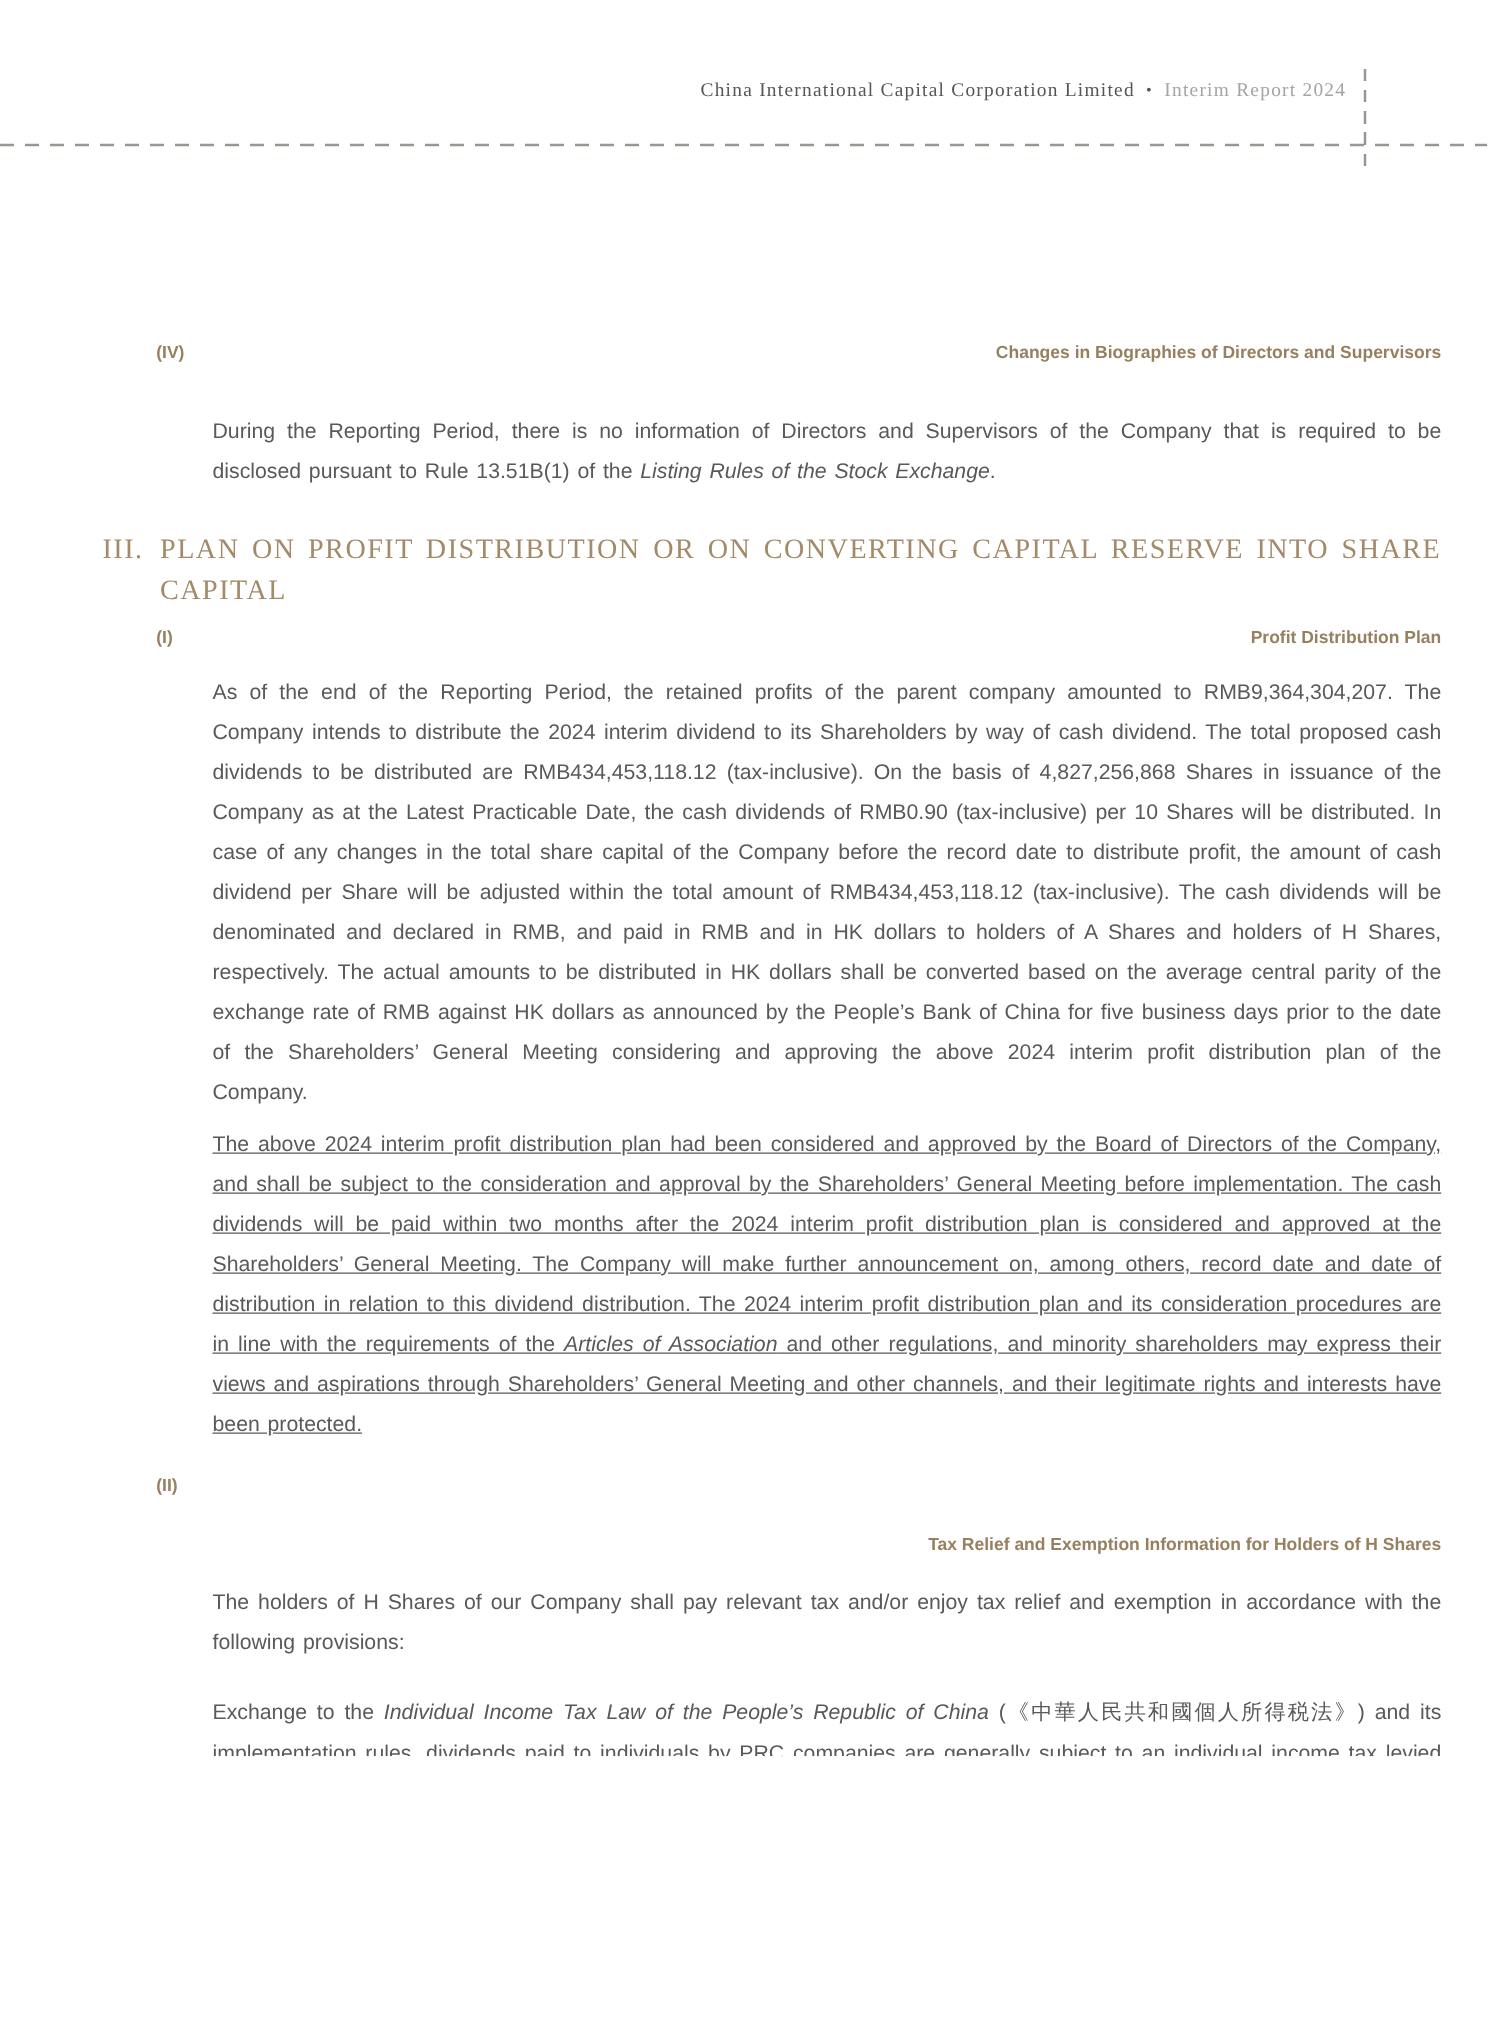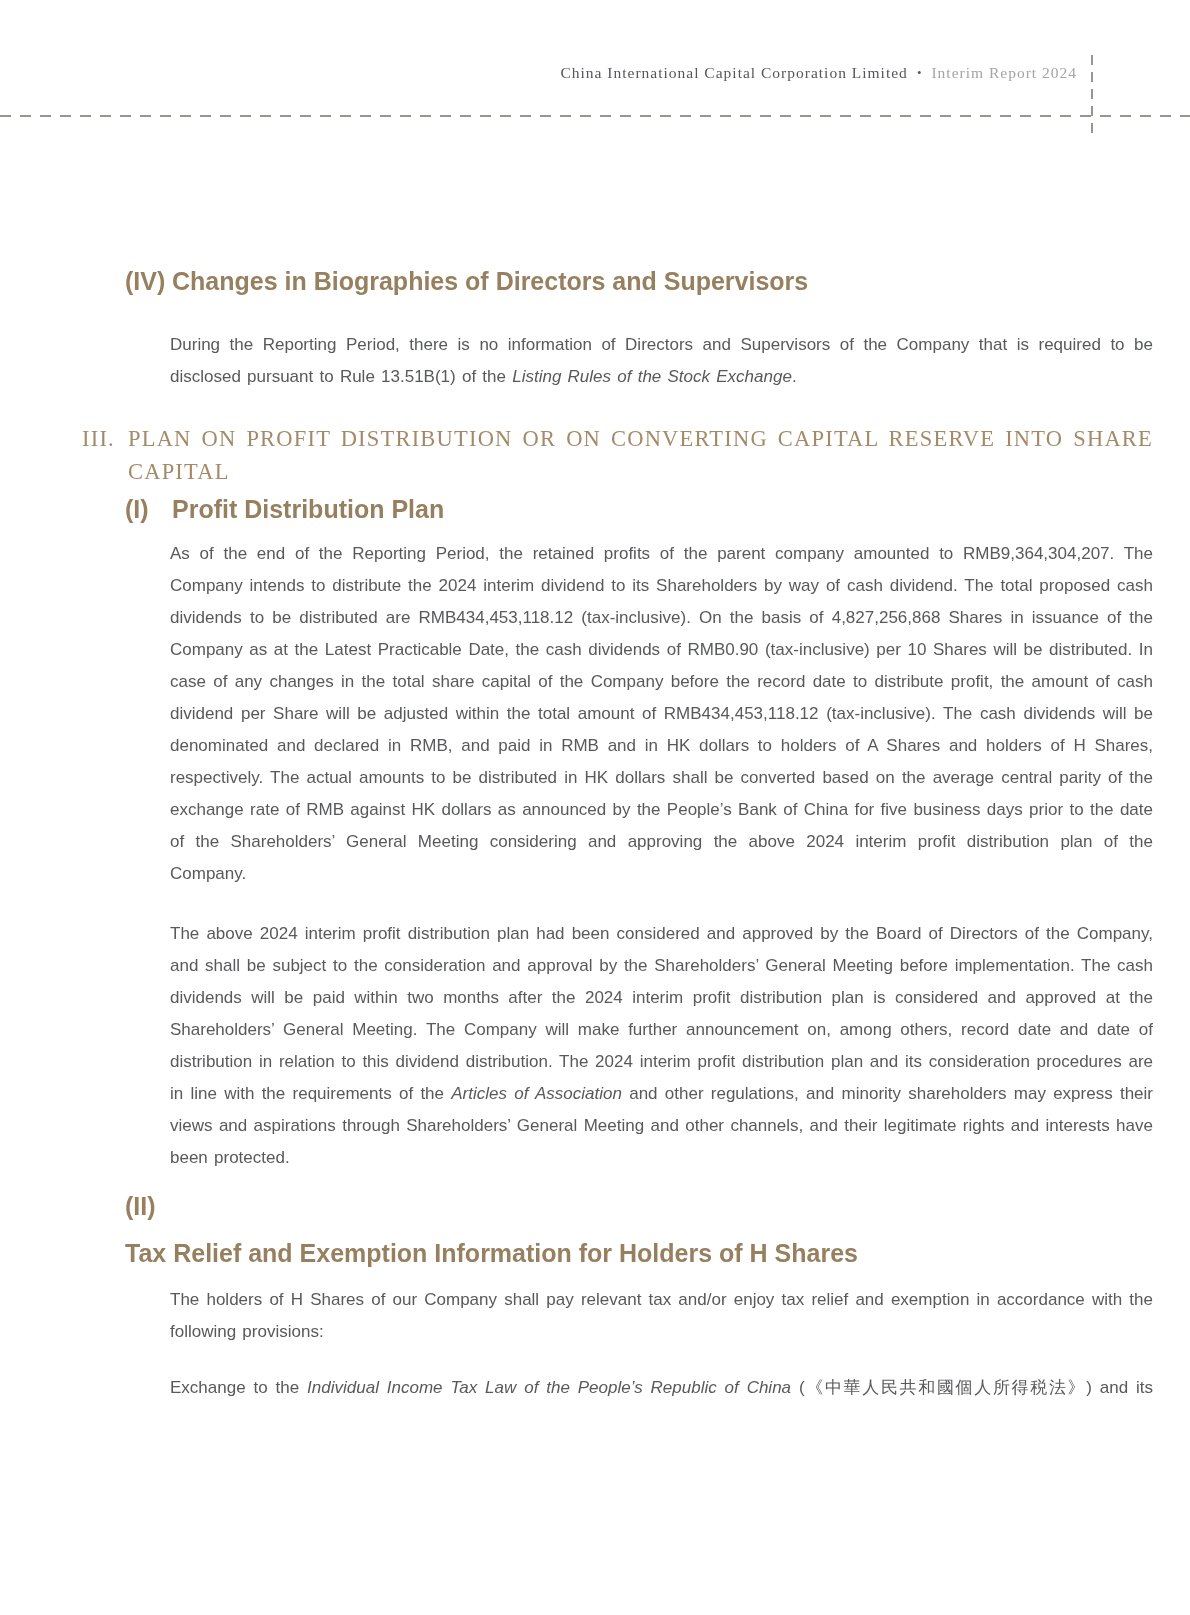--- a/index.html
+++ b/index.html
@@ -24,44 +24,44 @@
   .vdash {
     position:absolute; top:55px; left:1091px; width:2px; height:82px;
     background:repeating-linear-gradient(180deg,#98978f 0,#98978f 10px,transparent 10px,transparent 17px);
   }
 
   
   .content { position:absolute; left:82px; top:268px; width:1071px; }
 
   .h-sans {
     display:flex; color:#97805f; font-weight:bold;
-    font-size:25px; line-height:27px;
+    font-size:14px; line-height:27px;
   }
   .h-sans.indent { margin-left:43px; }
   .h-sans .lbl { flex:0 0 47px; }
-  .h-sans .ttl { flex:1; }
+  .h-sans .ttl { flex:1;text-align:right; }
 
   .h-serif {
     display:flex; margin-top:29px;
     font-family:"Liberation Serif", serif; color:#a38a68;
     font-size:22.5px; line-height:33px; letter-spacing:1.2px;justify-content:flex-end;
   }
   .h-serif .lbl { flex:0 0 46px; }
   .h-serif .ttl { flex:1; text-align:justify; }
 
   p.body {
     margin:0 0 0 88px; width:983px; text-align:justify;
     color:#58595b; font-size:17px; line-height:32px; word-spacing:1.5px;
   }
   p.body em { font-style:italic; }
 
   #p-iv { margin-top:34px; }
   #h-i  { margin-top:8px; }
   #p-1  { margin-top:15px; }
-  #p-2  { margin-top:28px; }
+  #p-2  { margin-top:10px;text-decoration:underline; }
   #h-ii { margin-top:19px;flex-direction:column; }
   #p-3  { margin-top:17px; }
   #p-4  { margin-top:23px; line-height:33px; }
 
   .page-number {
     position:absolute; top:1531px; right:113px;
     font-family:"Liberation Serif", serif; font-size:16px;
     color:#c2410c; letter-spacing:1.5px;
   }
 </style>

